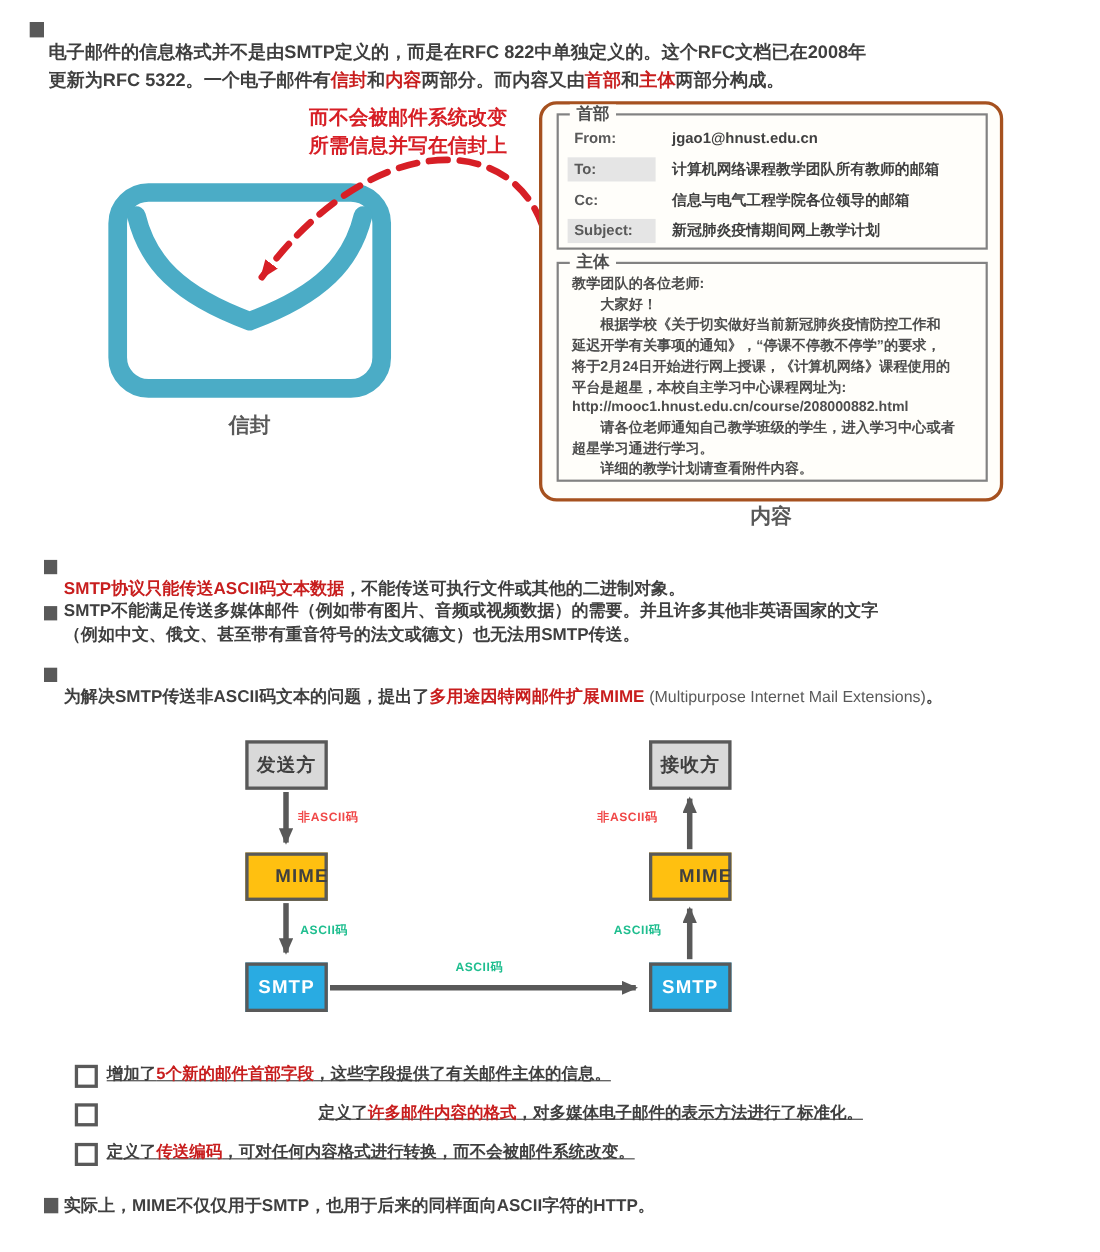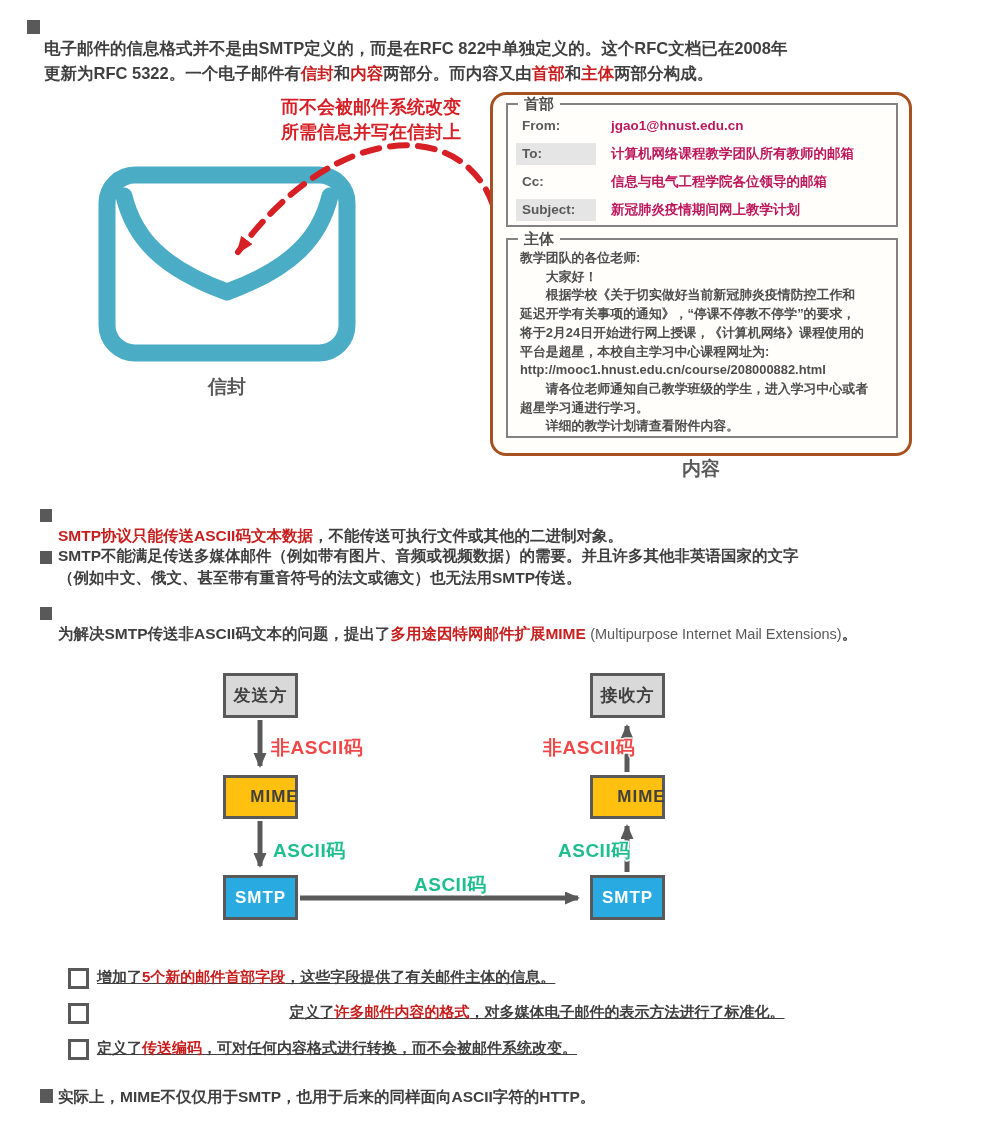--- a/index.html
+++ b/index.html
@@ -20,37 +20,37 @@
   
   .mailbox{left:490px;top:92px;width:422px;height:364px;border:3.5px solid #A6511F;
            border-radius:16px;background:#FFFEFA;box-sizing:border-box;}
   .inner{position:absolute;left:13px;width:392px;border:2px solid #828282;box-sizing:border-box;}
   .legend{position:absolute;top:-10px;left:10px;padding:0 6px;background:#FFFEFA;
           font-weight:bold;font-size:15px;color:#4d4d4d;line-height:18px;}
   .hrow-label{position:absolute;left:8px;width:80px;height:22px;line-height:22px;
               padding-left:6px;font-weight:bold;font-size:13.5px;color:#595959;box-sizing:border-box;}
   .hl{background:#e5e5e5;}
   .hrow-value{position:absolute;left:103px;height:22px;line-height:22px;
-              font-weight:bold;font-size:13.5px;color:#be185d;white-space:nowrap;}
+              font-weight:bold;font-size:13.5px;color:#404040;white-space:nowrap;}
   .btext{position:absolute;left:12px;top:9px;width:368px;font-size:12.9px;font-weight:bold;
          color:#4d4d4d;line-height:18.7px;white-space:pre-line;}
   .boxcap{font-size:19px;font-weight:bold;color:#595959;text-align:center;}
 
   .bullet-line{position:absolute;font-size:15.5px;font-weight:bold;color:#3f3f3f;
                line-height:22px;white-space:pre-line;}
   .en-light{font-weight:normal;color:#595959;font-size:14.5px;}
 
   
   .dbox{position:absolute;width:75px;height:45px;border:3px solid #595959;box-sizing:border-box;
         display:flex;align-items:center;justify-content:center;
         font-weight:bold;font-size:17px;color:#404040;letter-spacing:1px;}
   .fill-gray{background:#D9D9D9;}
   .fill-amber{background:#FFC010;padding-left:28px;}
   .fill-blue{background:#29ABE2;color:#ffffff;}
-  .alabel{position:absolute;font-weight:bold;font-size:19px;letter-spacing:0.5px;
+  .alabel{position:absolute;font-weight:bold;font-size:11px;letter-spacing:0.5px;
           text-shadow:-1.5px 0 #fff,1.5px 0 #fff,0 -1.5px #fff,0 1.5px #fff,
                       -1px -1px #fff,1px -1px #fff,-1px 1px #fff,1px 1px #fff;}
   .lred{color:#F04848;}
   .lgreen{color:#1FBE8F;}
 
   .chk-item{position:absolute;font-size:15px;font-weight:bold;color:#3f3f3f;line-height:20px;text-decoration:underline;}
   .final-line{position:absolute;font-size:15.5px;font-weight:bold;color:#3f3f3f;line-height:22px;}
 </style>
 </head>
 <body>

